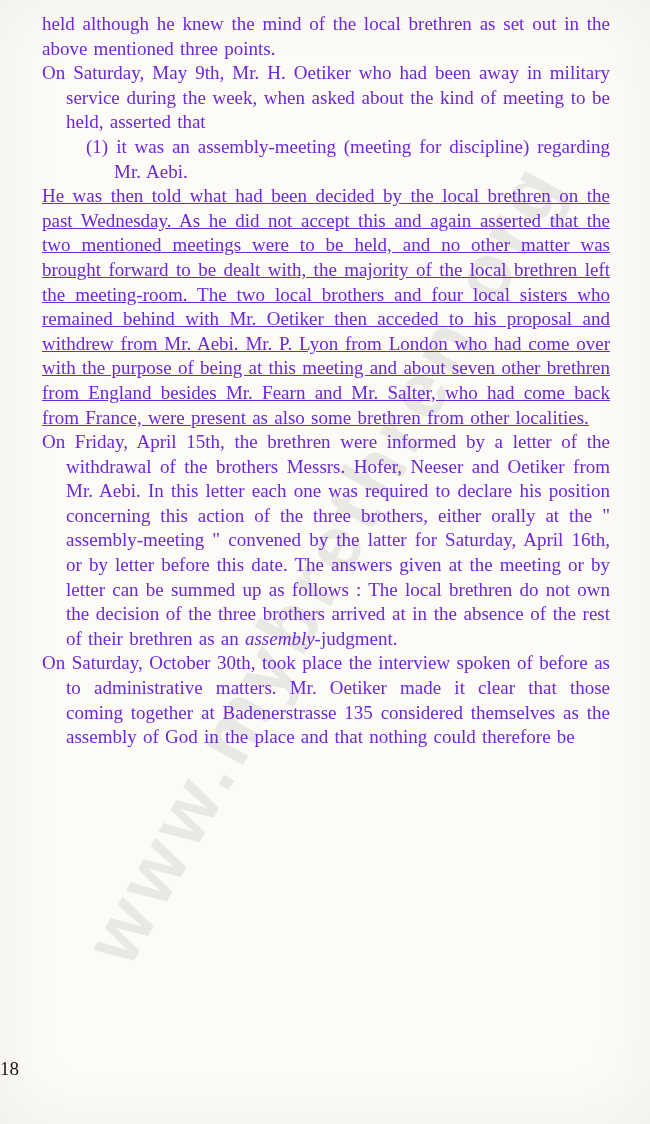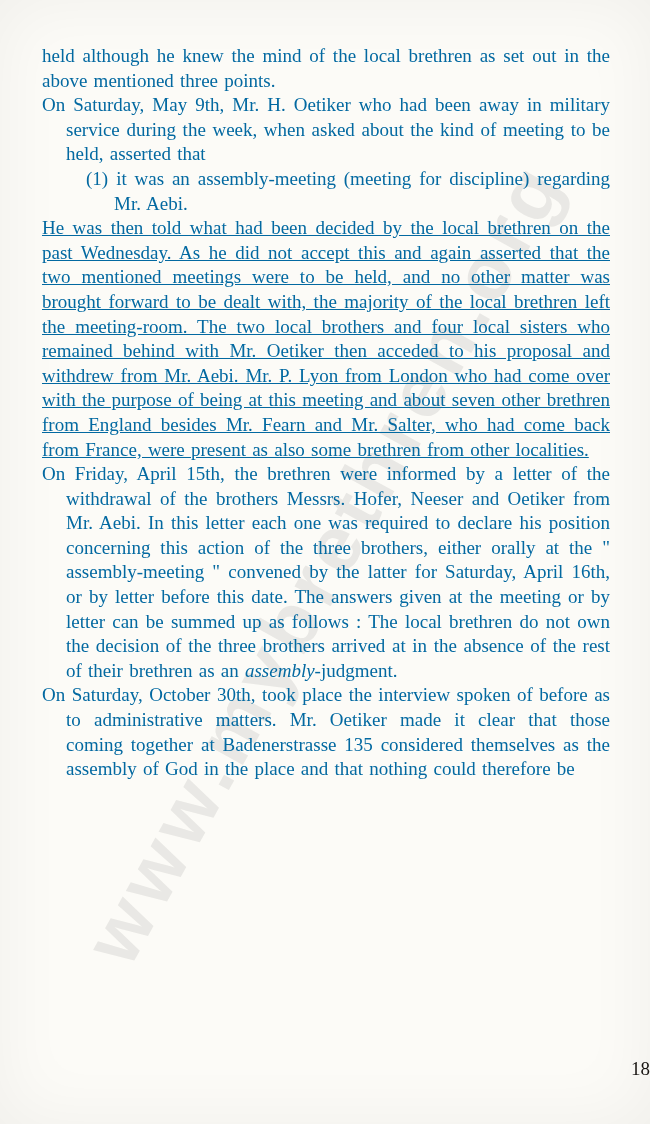--- a/index.html
+++ b/index.html
@@ -23,41 +23,41 @@
     font-weight: bold;
     font-size: 78px;
     letter-spacing: 7px;
     white-space: nowrap;
     color: rgba(110, 110, 110, 0.13);
     z-index: 0;
     user-select: none;
   }
   .text {
     position: absolute;
-    left: 42px; top: 44px; width: 568px;
+    left: 42px; top: 12px; width: 568px;
     max-height: 1020px;
     overflow: hidden;
     z-index: 1;
-    color: #0369a1;
+    color: #6d28d9;
     font-size: 19px;
     line-height: 24.6px;
     text-align: justify;
     word-spacing: 1.5px;
   }
   .text p { margin: 0; }
   .indented { margin-left: 24px; }
   .hang { padding-left: 24px; text-indent: -24px; }
   .gap { margin-top: 9px; }
   .list { margin-top: 7px; padding-left: 72px; text-indent: -28px; }
   .marker { margin-right: 8px; }
   .after-list { margin-top: 7px; text-decoration: underline; }
   .pageno {
     position: absolute;
     left: 0; right: 0; top: 1058px;
-    text-align: right;
+    text-align: left;
     font-size: 19px;
     color: #181512;
     z-index: 1;
   }
 </style>
 </head>
 <body>
 
 <div class="page">
 

